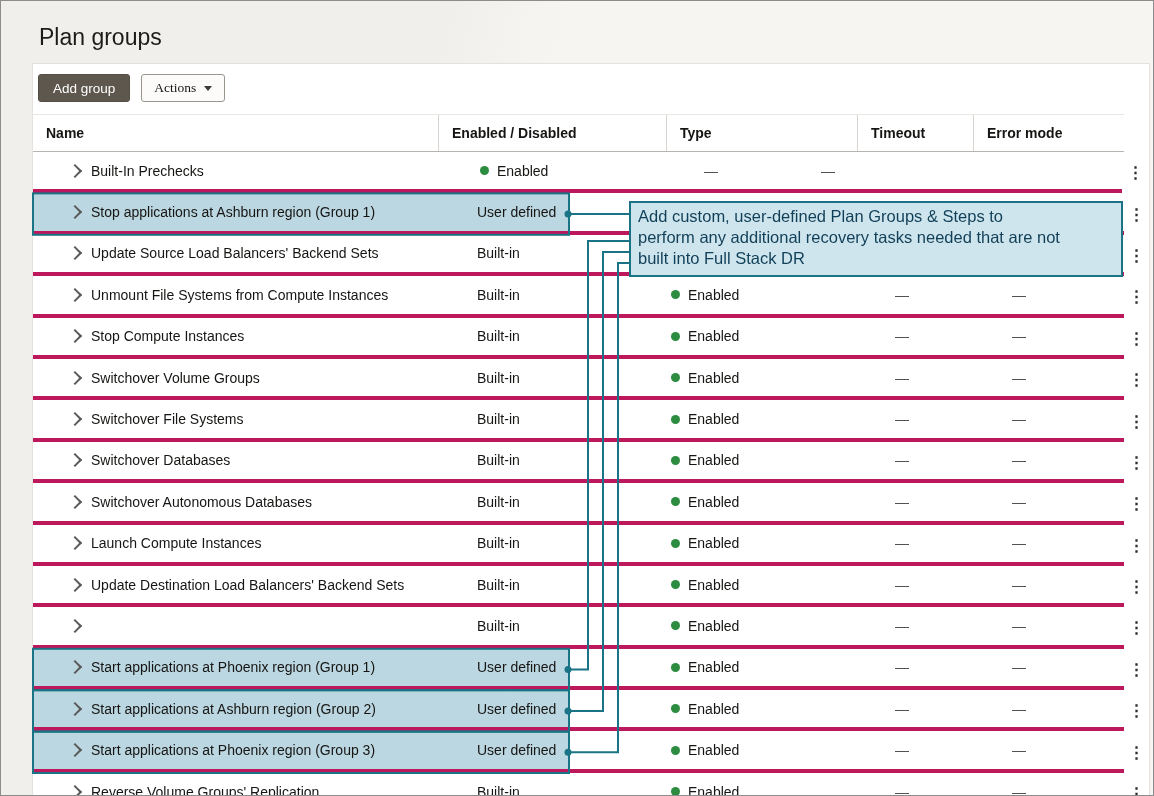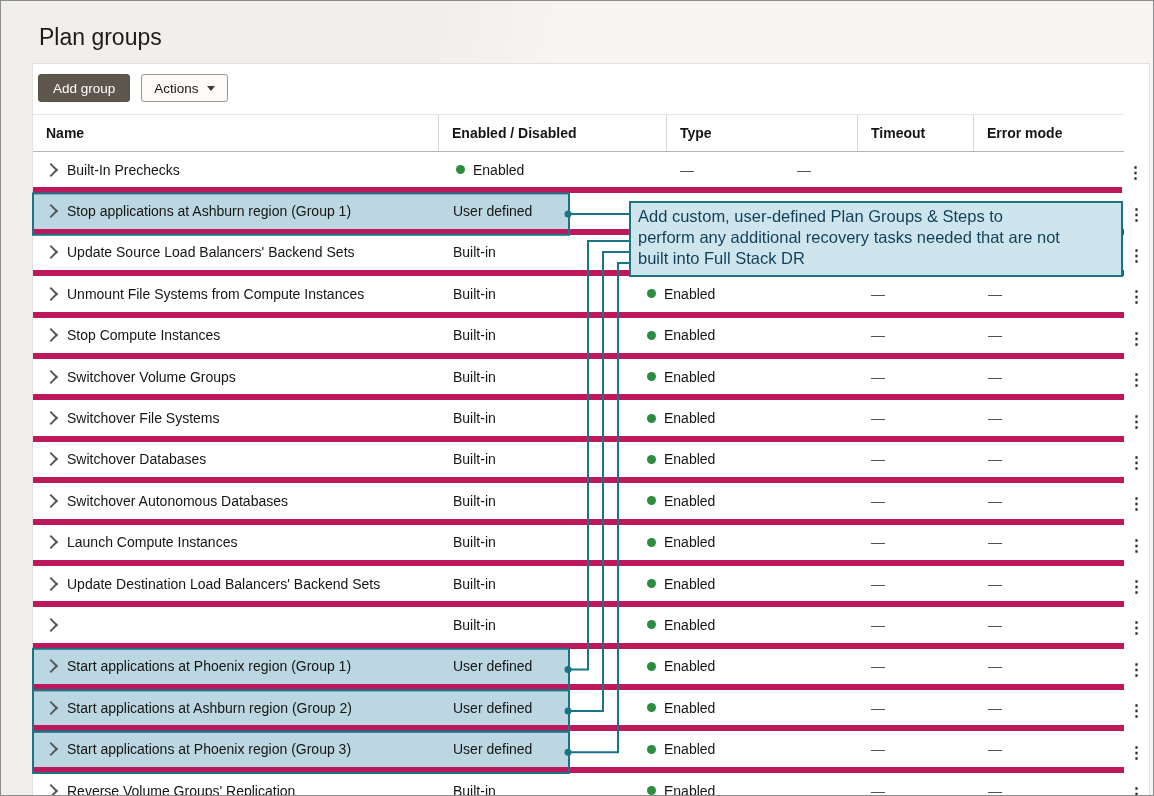--- a/index.html
+++ b/index.html
@@ -14,34 +14,34 @@
   .page-title{margin:12px;padding:11px 0 0 26px;font-size:23px;font-weight:400;color:#1c1b19;}
 
   
   .panel{
     position:absolute;left:31px;top:62px;width:1118px;bottom:0;background:#ffffff;
     border:1px solid #e5e2de;border-bottom:none;box-sizing:border-box;
   }
   .toolbar{height:50px;padding:10px 0 0 5px;box-sizing:border-box;display:flex;align-items:flex-start;}
   .btn{font-family:inherit;font-size:13.5px;height:28px;border-radius:3px;cursor:pointer;display:inline-flex;align-items:center;}
   .btn-dark{background:#5e574e;color:#ffffff;border:1px solid #544e46;padding:0 14px;}
-  .btn-light{background:#fcfbfa;color:#161513;border:1px solid #9a968d;margin-left:11px;padding:0 12px;}
+  .btn-light{background:#fcfbfa;color:#161513;border:1px solid #9a968d;margin-left:11px;padding:0 12px;font-family:Liberation Serif, serif;}
   .caret{width:0;height:0;border-left:4px solid transparent;border-right:4px solid transparent;border-top:5px solid #3a3935;margin-left:8px;}
 
   
   .thead{display:flex;height:38px;width:1091px;box-sizing:border-box;
     border-top:1px solid #e9e6e2;border-bottom:1px solid #b7b4af;}
   .th{display:flex;align-items:center;padding-left:13px;font-size:14px;font-weight:700;color:#161513;
     box-sizing:border-box;border-right:1px solid #d8d5d1;flex:none;}
   .th:last-child{border-right:none;}
   .w-name{width:406px;} .w-type{width:191px;} .w-status{width:228px;} .w-timeout{width:116px;} .w-error{width:150px;}
 
   
   .row{display:flex;height:41.4px;flex:none;}
-  .row-main{display:flex;width:1091px;box-sizing:border-box;border-bottom:6px solid #be185d;}
+  .row-main{display:flex;width:1091px;box-sizing:border-box;border-bottom:4px solid #be185d;padding-left:24px;}
   .cell{display:flex;align-items:center;font-size:14px;color:#161513;box-sizing:border-box;flex:none;overflow:hidden;}
   .c-name{width:406px;padding-left:13px;gap:11px;}
   .c-type{width:191px;padding-left:14px;}
   .c-status{width:228px;padding-left:17px;gap:8px;}
   .c-timeout{width:116px;padding-left:13px;color:#54524e;}
   .c-error{width:150px;padding-left:14px;color:#54524e;}
   .chev{width:8px;height:8px;border-top:2px solid #595959;border-right:2px solid #595959;transform:rotate(45deg);flex:none;cursor:pointer;}
   .dot{width:9px;height:9px;border-radius:50%;background:var(--green,#2c8c40);flex:none;}
   .row-action{width:27px;display:flex;align-items:center;justify-content:center;font-size:16px;font-weight:700;color:#2b2a28;cursor:pointer;user-select:none;}
   .row.hl .row-main{background:linear-gradient(to right,var(--hl-fill,rgba(120,175,195,.5)) 0,var(--hl-fill,rgba(120,175,195,.5)) 536px,transparent 536px);}

